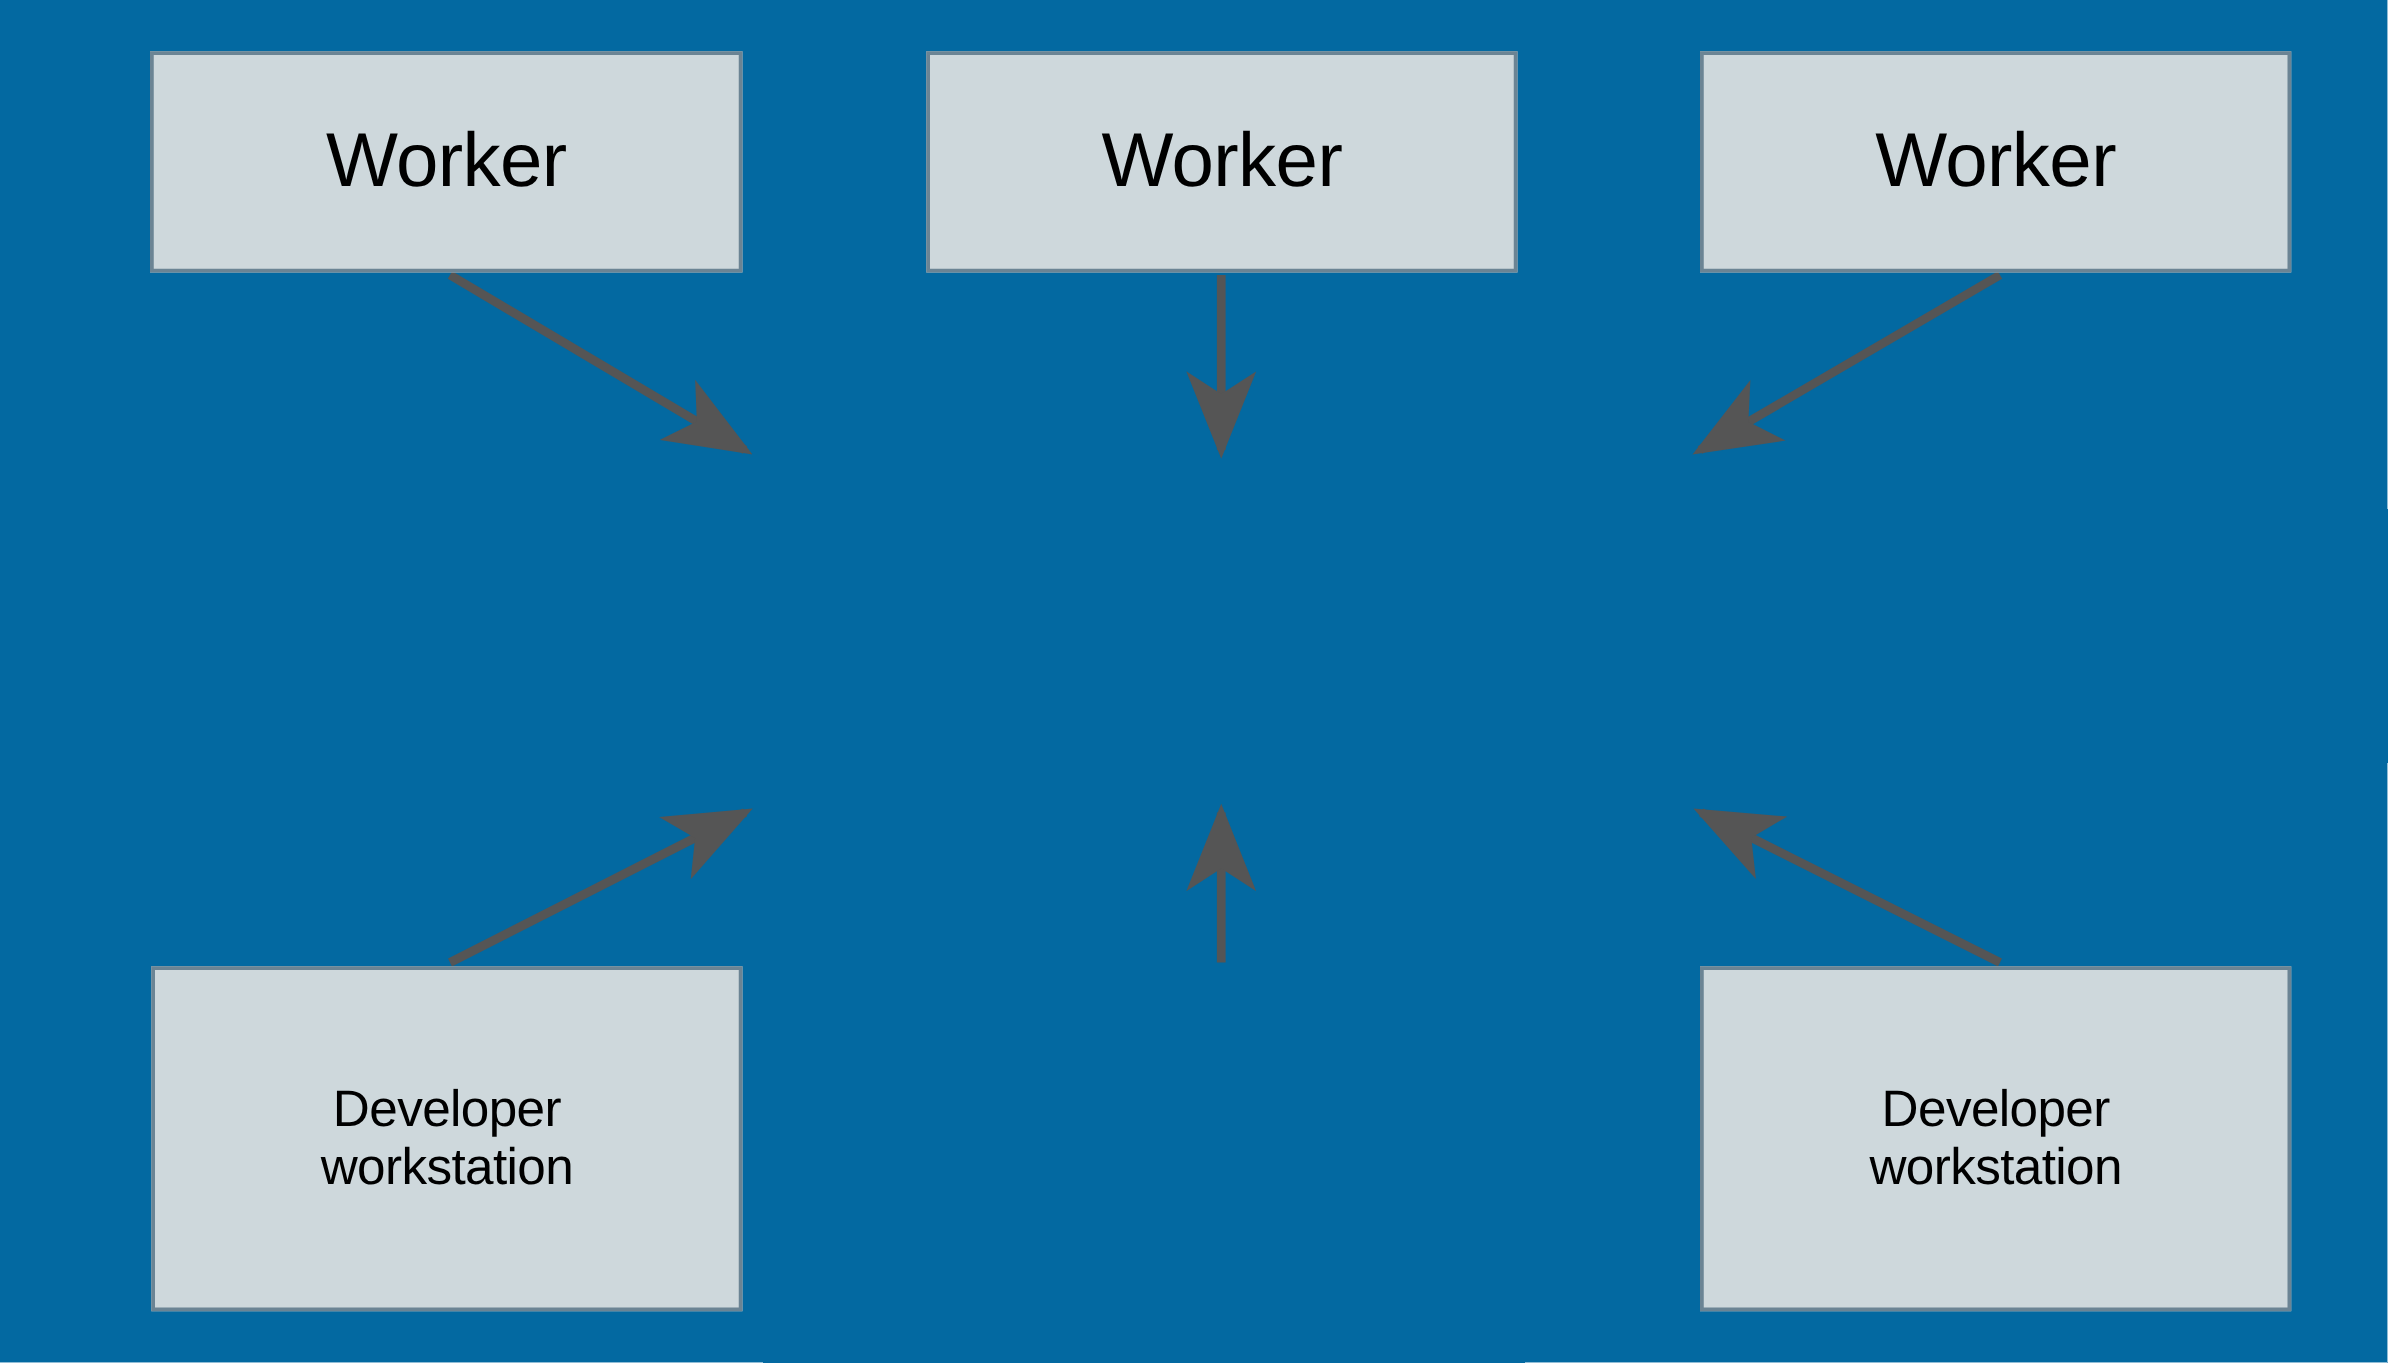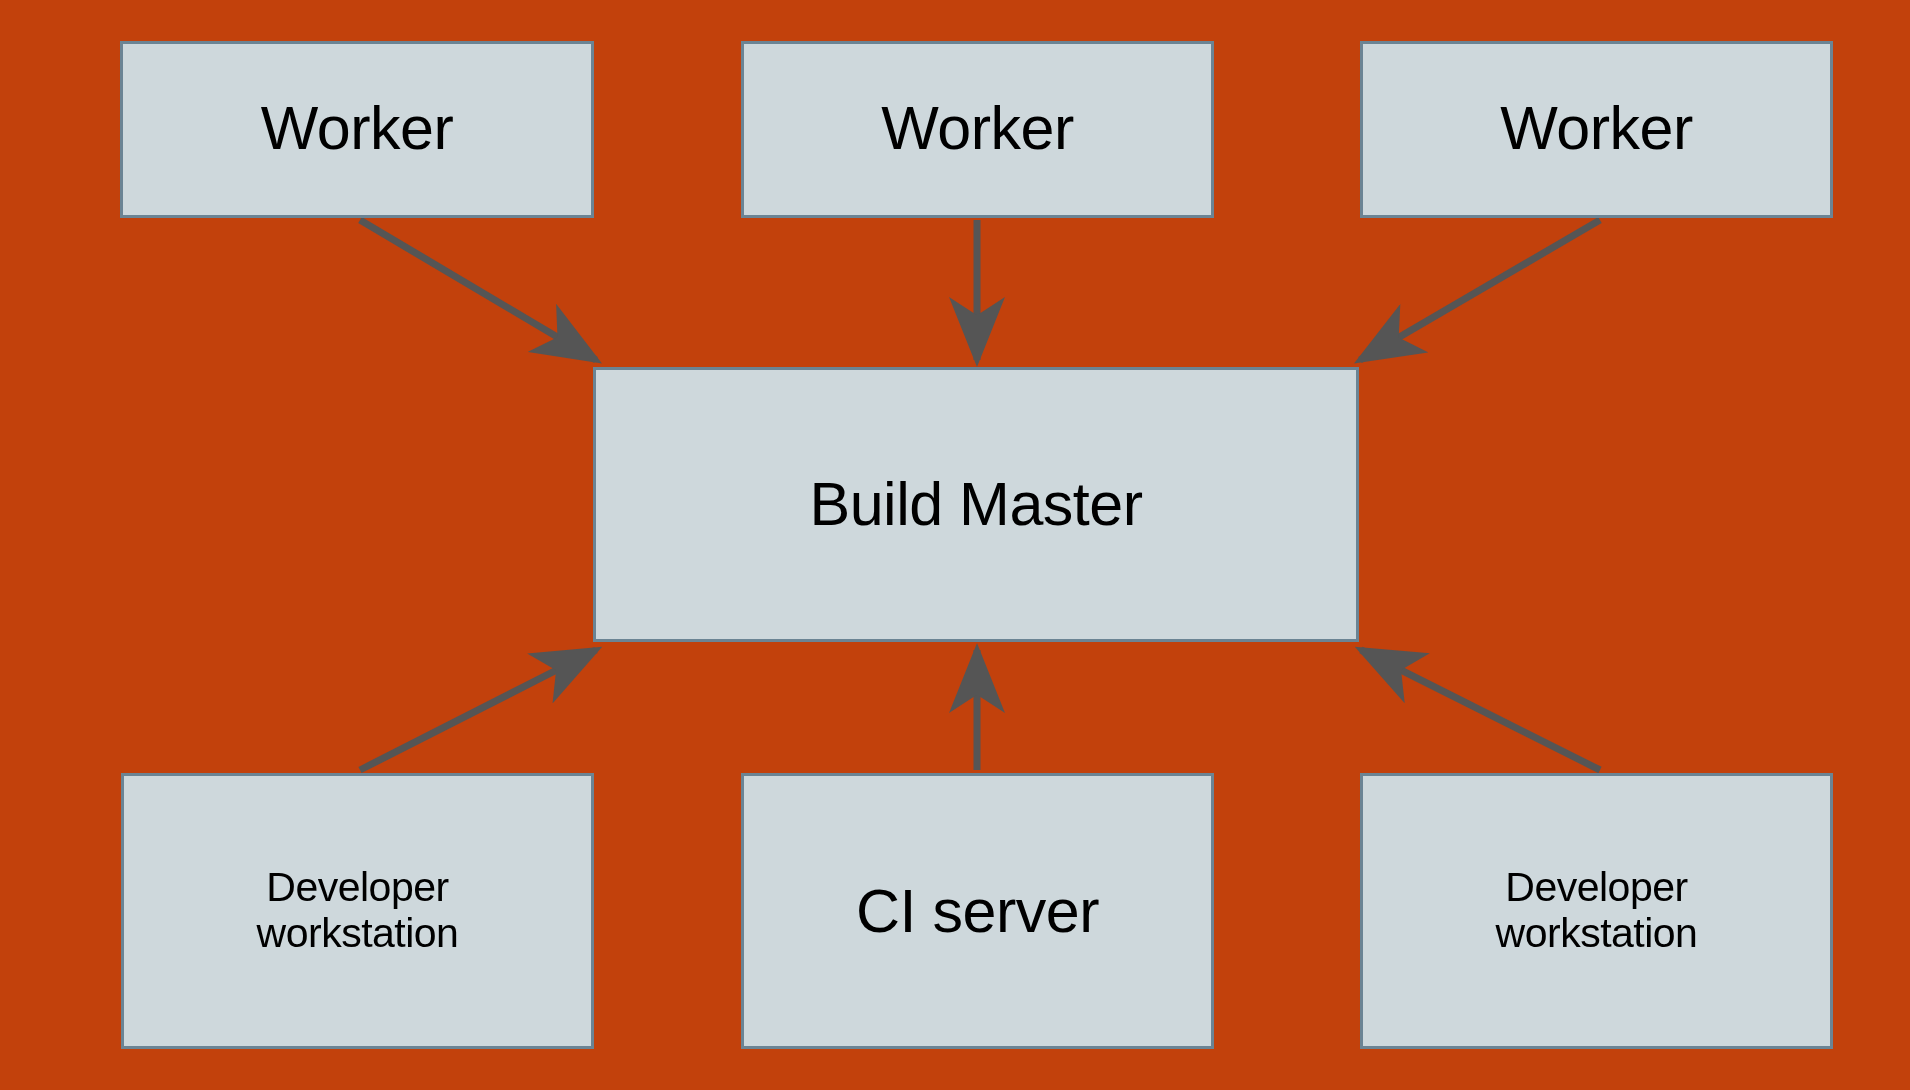--- a/index.html
+++ b/index.html
@@ -8,21 +8,21 @@
     padding: 0;
     background: #ffffff;
   }
   body {
     font-family: "Liberation Sans", sans-serif;
   }
   #canvas {
     position: relative;
     width: 1910px;
     height: 1090px;
-    background: #c2410c;
+    background: #0369a1;
     overflow: hidden;
   }
   #edges {
     position: absolute;
     left: 0;
     top: 0;
     width: 1910px;
     height: 1090px;
     pointer-events: none;
   }
@@ -90,31 +90,25 @@
   </div>
 
   <div class="node node-worker-2">
     <span class="node-label">Worker</span>
   </div>
 
   <div class="node node-worker-3">
     <span class="node-label">Worker</span>
   </div>
 
-  <div class="node node-build-master">
-    <span class="node-label">Build Master</span>
-  </div>
 
   <div class="node node-dev-1">
     <span class="node-label">Developer
 workstation</span>
   </div>
 
-  <div class="node node-ci">
-    <span class="node-label">CI server</span>
-  </div>
 
   <div class="node node-dev-2">
     <span class="node-label">Developer
 workstation</span>
   </div>
 
 </div>
 
 </body></html>

